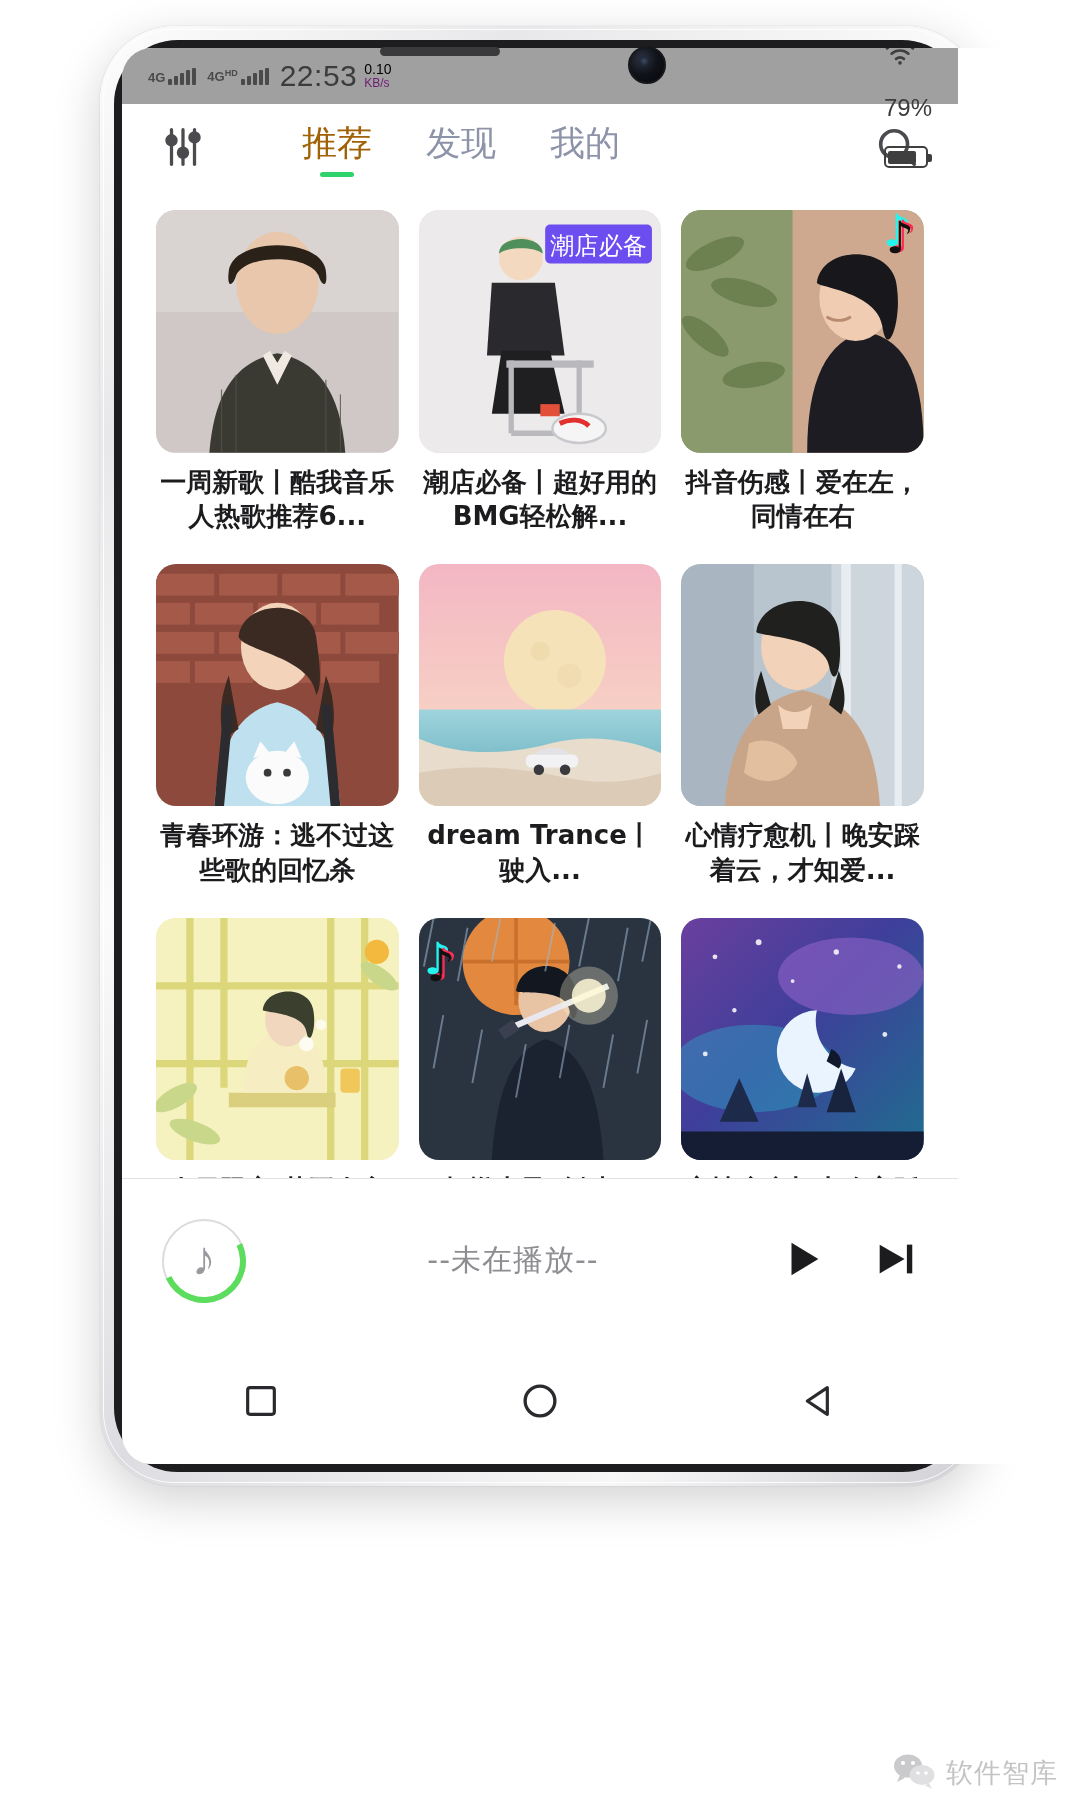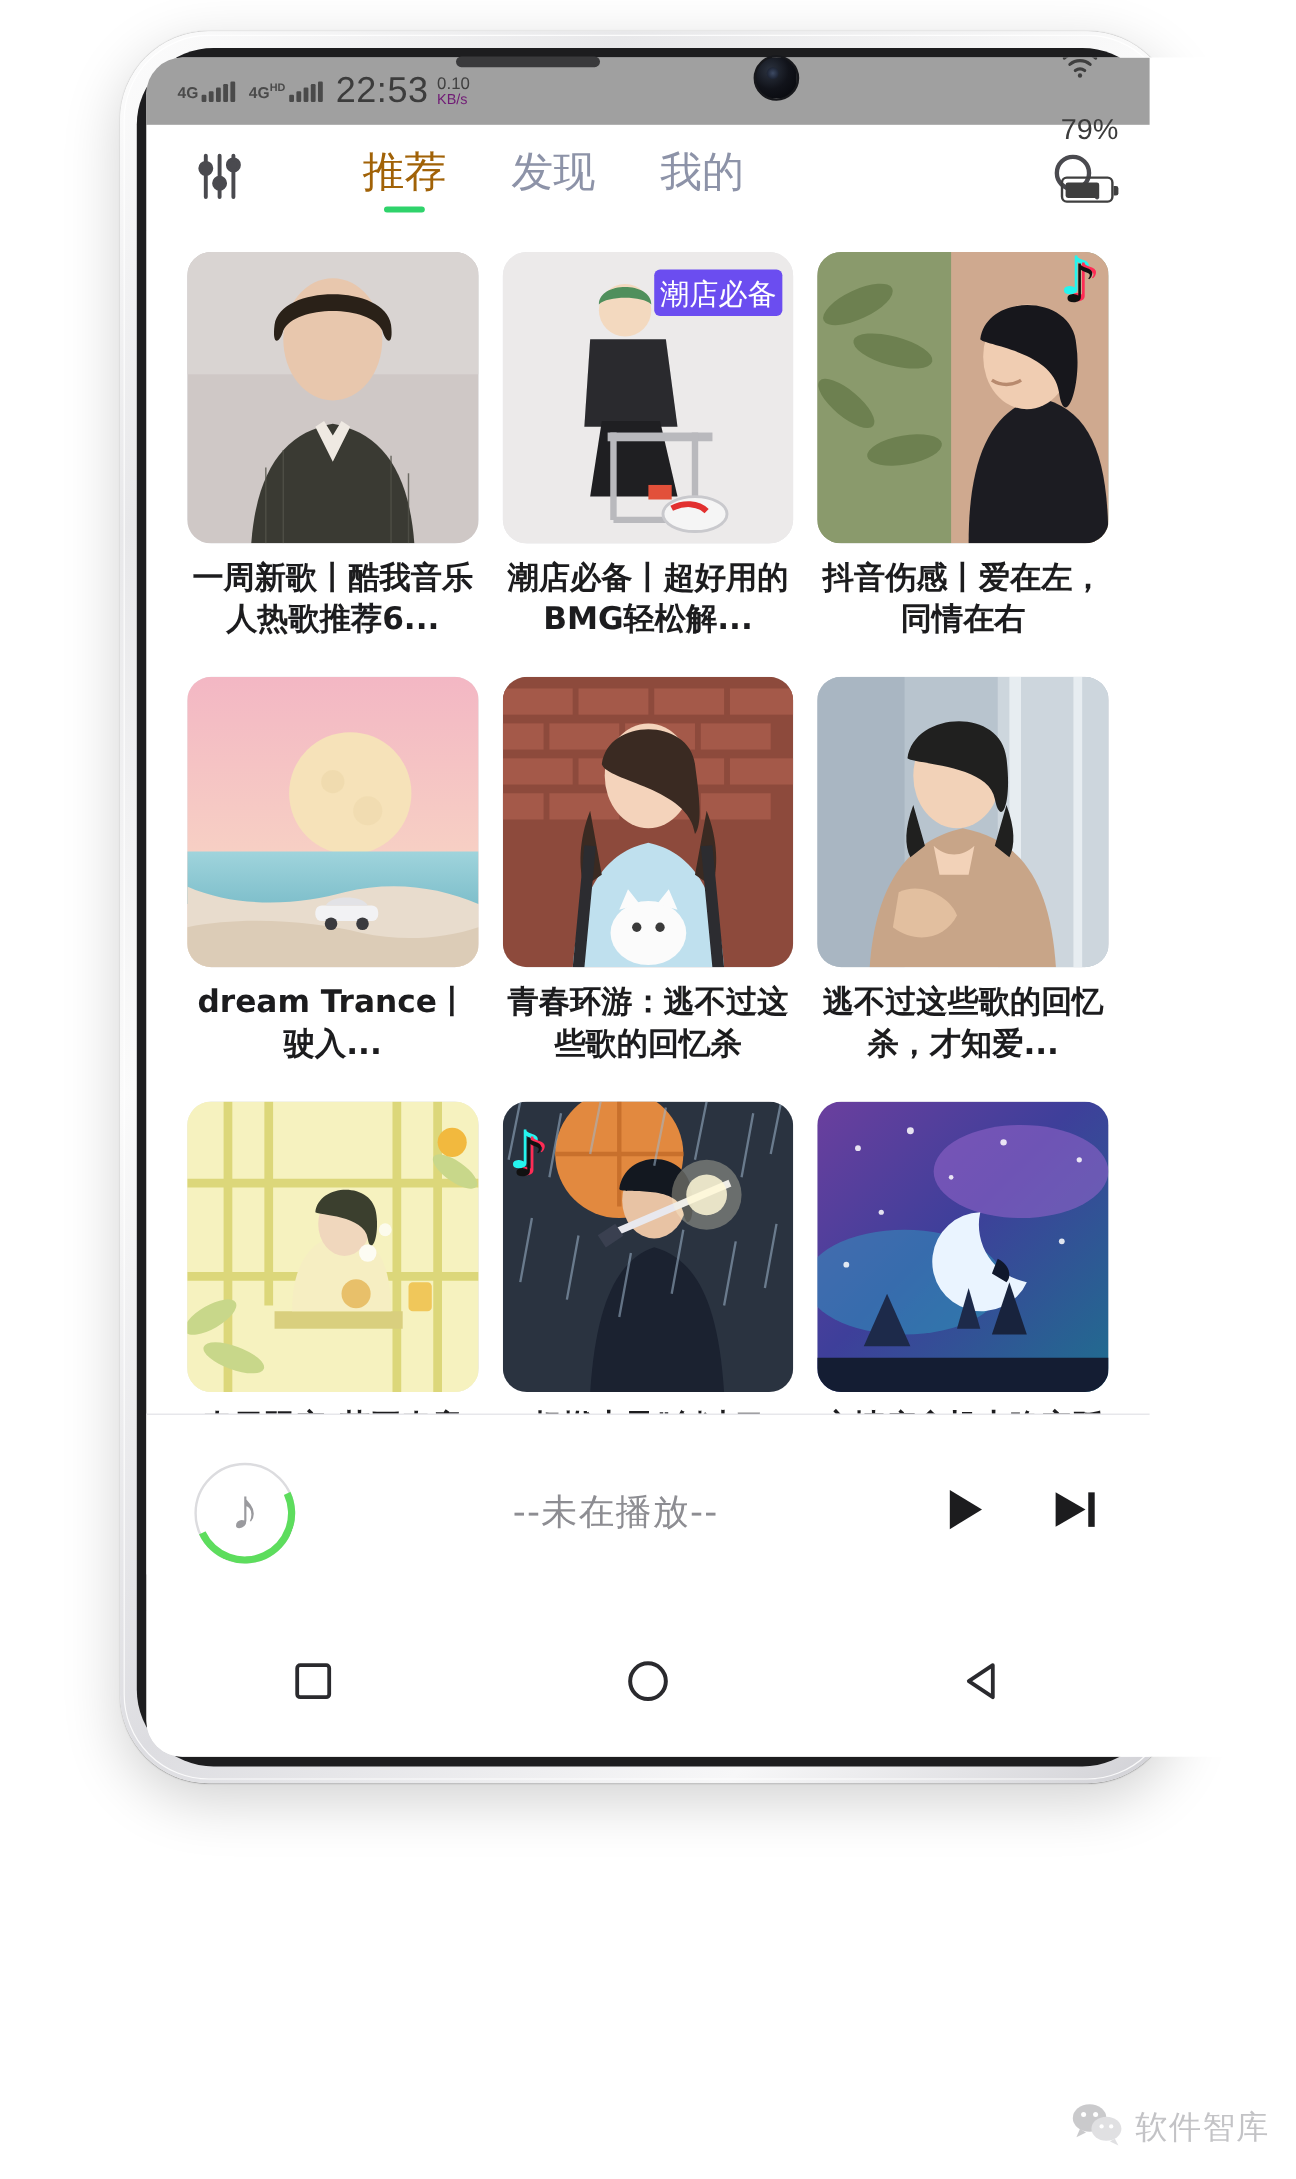--- a/index.html
+++ b/index.html
@@ -63,21 +63,21 @@
   .sig-group{ display:flex; align-items:flex-end; gap:3px; margin-right:11px; }
   .sig-label{ font-size:13px; font-weight:700; line-height:1; color:#4a4a4a; margin-bottom:1px;}
   .sig-label sup{ font-size:9px; font-weight:700; }
   .bars{ display:flex; align-items:flex-end; gap:2px; height:17px; }
   .bars i{ display:block; width:4px; background:#4a4a4a; border-radius:1px; }
   .bars i:nth-child(1){height:6px} .bars i:nth-child(2){height:9px}
   .bars i:nth-child(3){height:12px} .bars i:nth-child(4){height:15px}
   .bars i:nth-child(5){height:17px}
   #status-time{ font-size:30px; font-weight:400; color:#3c3c3c; letter-spacing:.5px; line-height:1; }
   #net-speed{ margin-left:7px; line-height:1.05; }
-  #net-speed .v{ font-size:14px; color:#404040; display:block; }
+  #net-speed .v{ font-size:14px; color:#000000; display:block; }
   #net-speed .u{ font-size:12px; color:#701a75; display:block; }
   #status-right{ margin-left:auto; display:flex; align-items:flex-start; gap:24px;flex-direction:column; }
   #battery-pct{ font-size:24px; color:#3c3c3c; }
   #battery-icon{ width:44px; height:22px; border:2.5px solid #3f3f3f; border-radius:5px;
                  position:relative; display:flex; align-items:center; padding:2.5px; }
   #battery-icon::after{ content:""; position:absolute; right:-6px; top:6px; width:4px;
                         height:8px; background:#3f3f3f; border-radius:0 2px 2px 0; }
   #battery-fill{ height:100%; background:#3f3f3f; border-radius:2px; }
 
   
@@ -317,20 +317,56 @@
             <path d="M52 100c0-30 8-46 24-50 18 4 24 20 24 50z" fill="#1c1c22"></path>
             <ellipse cx="72" cy="36" rx="15" ry="18" fill="#f0cdb2"></ellipse>
             <path d="M56 30c2-16 32-16 33 2 2 14-4 30-6 16-2-14-26-16-27-18z" fill="#17171c"></path>
             <path d="M60 44c3 2 7 2 10 0" stroke="#b88a6e" stroke-width="1.2" fill="none"></path>
           </svg>
           <span class="dy-badge" style="right:10px;top:6px;">
             <span class="n"><span class="f">♪</span></span>
           </span>
         </div>
         <div class="card-title">抖音伤感丨爱在左，同情在右</div>
+      </div>
+
+      <div class="card">
+        <div class="thumb">
+          <svg class="thumb-art" viewBox="0 0 100 100" preserveAspectRatio="xMidYMid slice">
+            <rect width="100" height="100" fill="#8d4a3c"></rect>
+            <g fill="#a45949">
+              <rect x="0" y="4" width="24" height="9"></rect>
+                <rect x="26" y="4" width="24" height="9"></rect>
+              <rect x="52" y="4" width="24" height="9"></rect>
+                <rect x="78" y="4" width="24" height="9"></rect>
+              <rect x="-10" y="16" width="24" height="9"></rect>
+                <rect x="16" y="16" width="24" height="9"></rect>
+              <rect x="42" y="16" width="24" height="9"></rect>
+                <rect x="68" y="16" width="24" height="9"></rect>
+              <rect x="0" y="28" width="24" height="9"></rect>
+                <rect x="26" y="28" width="24" height="9"></rect>
+              <rect x="52" y="28" width="24" height="9"></rect>
+                <rect x="78" y="28" width="24" height="9"></rect>
+              <rect x="-10" y="40" width="24" height="9"></rect>
+                <rect x="16" y="40" width="24" height="9"></rect>
+              <rect x="42" y="40" width="24" height="9"></rect>
+                <rect x="68" y="40" width="24" height="9"></rect>
+            </g>
+            <path d="M24 100c2-28 12-40 26-43 14 3 24 15 26 43z" fill="#bfe0ee"></path>
+            <ellipse cx="50" cy="34" rx="15" ry="18" fill="#f4d3bb"></ellipse>
+            <path d="M34 30c2-16 30-16 32 0 1 8 3 20 0 24-2-16-30-18-32-24z" fill="#3a2a22"></path>
+            <path d="M30 46c-4 10-4 20-2 26l6-4zM70 46c4 10 4 20 2 26l-6-4z" fill="#3a2a22"></path>
+            <ellipse cx="50" cy="88" rx="13" ry="11" fill="#fbfbfb"></ellipse>
+            <path d="M40 80l3-7 4 5zM60 80l-3-7-4 5z" fill="#fbfbfb"></path>
+            <circle cx="46" cy="86" r="1.6" fill="#3a3a3a"></circle>
+              <circle cx="54" cy="86" r="1.6" fill="#3a3a3a"></circle>
+            <path d="M30 58 26 100M70 58 74 100" stroke="#2c2c30" stroke-width="4" fill="none"></path>
+          </svg>
+        </div>
+        <div class="card-title">青春环游：逃不过这些歌的回忆杀</div>
       </div>
 
       <div class="card">
         <div class="thumb">
           <svg class="thumb-art" viewBox="0 0 100 100" preserveAspectRatio="xMidYMid slice">
             <defs>
               <linearGradient id="skyG" x1="0" y1="0" x2="0" y2="1">
                 <stop offset="0" stop-color="#f3b7c4"></stop>
                   <stop offset="60%" stop-color="#f7cfc4"></stop>
                 <stop offset="100%" stop-color="#f6ddc9"></stop>
@@ -354,69 +390,33 @@
                 <circle cx="18" cy="12" r="2.4" fill="#3a3a3e"></circle>
             </g>
           </svg>
         </div>
         <div class="card-title">dream Trance丨驶入...</div>
       </div>
 
       <div class="card">
         <div class="thumb">
           <svg class="thumb-art" viewBox="0 0 100 100" preserveAspectRatio="xMidYMid slice">
-            <rect width="100" height="100" fill="#8d4a3c"></rect>
-            <g fill="#a45949">
-              <rect x="0" y="4" width="24" height="9"></rect>
-                <rect x="26" y="4" width="24" height="9"></rect>
-              <rect x="52" y="4" width="24" height="9"></rect>
-                <rect x="78" y="4" width="24" height="9"></rect>
-              <rect x="-10" y="16" width="24" height="9"></rect>
-                <rect x="16" y="16" width="24" height="9"></rect>
-              <rect x="42" y="16" width="24" height="9"></rect>
-                <rect x="68" y="16" width="24" height="9"></rect>
-              <rect x="0" y="28" width="24" height="9"></rect>
-                <rect x="26" y="28" width="24" height="9"></rect>
-              <rect x="52" y="28" width="24" height="9"></rect>
-                <rect x="78" y="28" width="24" height="9"></rect>
-              <rect x="-10" y="40" width="24" height="9"></rect>
-                <rect x="16" y="40" width="24" height="9"></rect>
-              <rect x="42" y="40" width="24" height="9"></rect>
-                <rect x="68" y="40" width="24" height="9"></rect>
-            </g>
-            <path d="M24 100c2-28 12-40 26-43 14 3 24 15 26 43z" fill="#bfe0ee"></path>
-            <ellipse cx="50" cy="34" rx="15" ry="18" fill="#f4d3bb"></ellipse>
-            <path d="M34 30c2-16 30-16 32 0 1 8 3 20 0 24-2-16-30-18-32-24z" fill="#3a2a22"></path>
-            <path d="M30 46c-4 10-4 20-2 26l6-4zM70 46c4 10 4 20 2 26l-6-4z" fill="#3a2a22"></path>
-            <ellipse cx="50" cy="88" rx="13" ry="11" fill="#fbfbfb"></ellipse>
-            <path d="M40 80l3-7 4 5zM60 80l-3-7-4 5z" fill="#fbfbfb"></path>
-            <circle cx="46" cy="86" r="1.6" fill="#3a3a3a"></circle>
-              <circle cx="54" cy="86" r="1.6" fill="#3a3a3a"></circle>
-            <path d="M30 58 26 100M70 58 74 100" stroke="#2c2c30" stroke-width="4" fill="none"></path>
-          </svg>
-        </div>
-        <div class="card-title">青春环游：逃不过这些歌的回忆杀</div>
-      </div>
-
-      <div class="card">
-        <div class="thumb">
-          <svg class="thumb-art" viewBox="0 0 100 100" preserveAspectRatio="xMidYMid slice">
             <rect width="100" height="100" fill="#b8c4ce"></rect>
             <rect x="62" y="0" width="38" height="100" fill="#cdd6dd"></rect>
             <path d="M66 0h4v100h-4zM88 0h3v100h-3z" fill="#e7edf1"></path>
             <path d="M0 0h30v100H0z" fill="#a9b6c2"></path>
             <path d="M18 100c2-30 14-44 32-48 20 4 30 18 32 48z" fill="#c8a588"></path>
             <ellipse cx="48" cy="34" rx="15" ry="18" fill="#f2d2b8"></ellipse>
             <path d="M31 28c2-16 32-18 34 0 2 16-2 24-4 14-2-12-28-12-30-14z" fill="#20201f"></path>
             <path d="M33 44c-3 8-3 14-1 18l5-4zM65 44c3 8 3 14 1 18l-5-4z" fill="#20201f"></path>
             <path d="M40 58c4 4 10 4 14 0l-2 10h-10z" fill="#f2d2b8"></path>
             <path d="M28 74c8-4 18 2 20 8-4 8-14 10-22 4z" fill="#e2bf9f"></path>
           </svg>
         </div>
-        <div class="card-title">逃不过这些歌的回忆杀，才知爱...</div>
+        <div class="card-title">心情疗愈机丨晚安踩着云，才知爱...</div>
       </div>
 
       <div class="card">
         <div class="thumb">
           <svg class="thumb-art" viewBox="0 0 100 100" preserveAspectRatio="xMidYMid slice">
             <rect width="100" height="100" fill="#f5f3c8"></rect>
             <rect x="0" y="0" width="100" height="100" fill="#f6f2bf"></rect>
             <g stroke="#dcd77a" stroke-width="3" fill="none">
               <path d="M14 0v100M28 0v70M72 0v100M86 0v100"></path>
               <path d="M0 28h100M0 60h100"></path>

